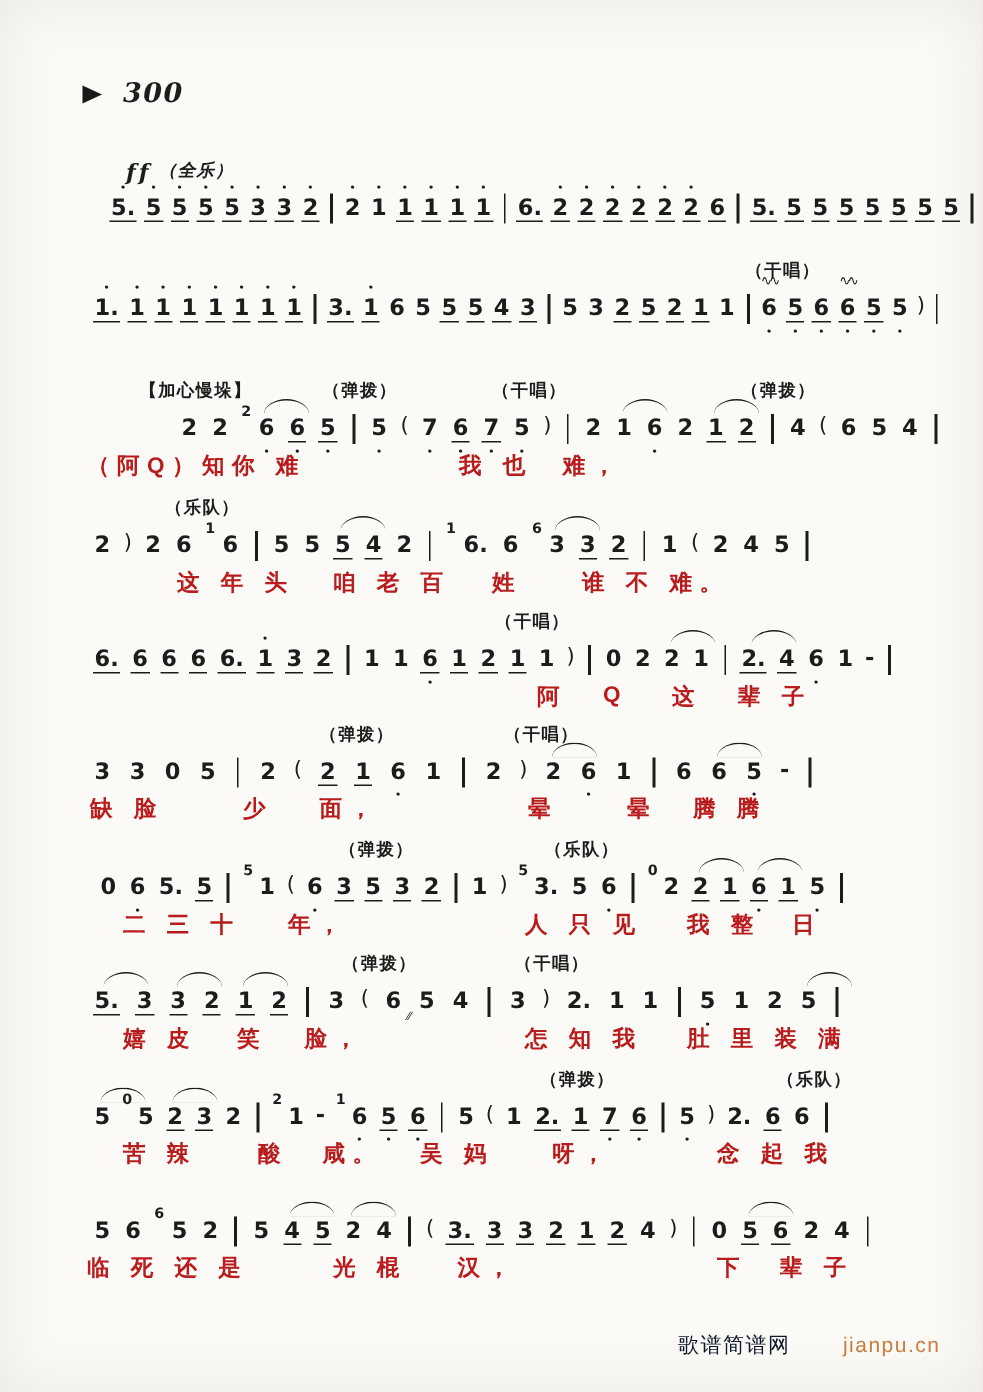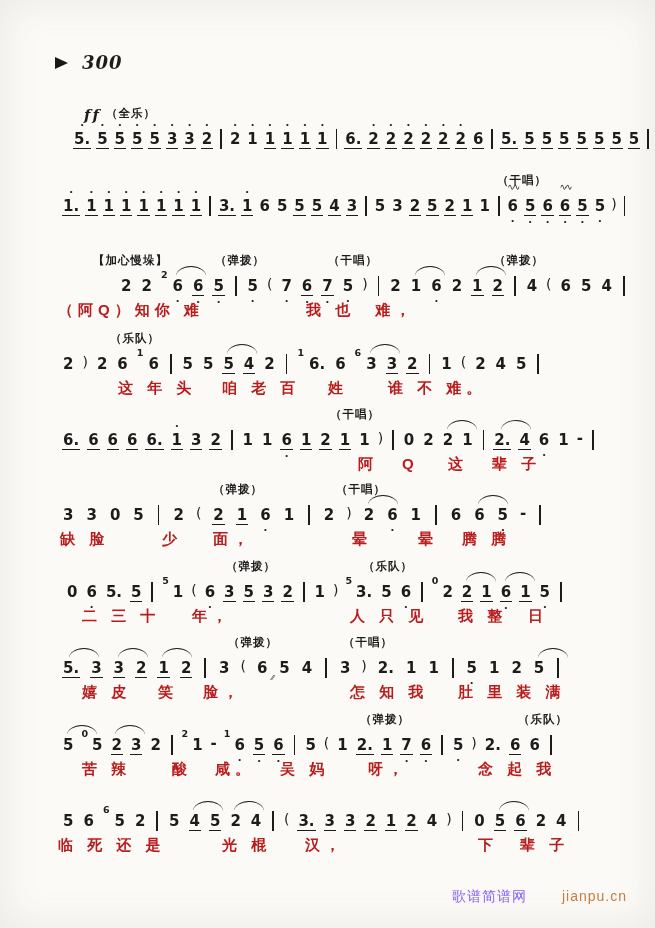--- a/index.html
+++ b/index.html
@@ -24,36 +24,36 @@
         border-top:1.6px solid #1c1c1c;border-radius:50% 50% 0 0/100% 100% 0 0;}
   .trill{position:absolute;top:-1px;left:50%;transform:translateX(-50%);font-size:9px;line-height:9px;letter-spacing:-2px;}
   .trem{position:absolute;bottom:6px;right:-6px;font-size:8px;line-height:8px;}
   .bar{display:inline-block;width:1.7px;height:20px;background:#1c1c1c;margin:12px 2px 0 2px;}
   .paren{display:inline-block;font:400 14px "DejaVu Sans",sans-serif;padding-top:12px;line-height:16px;}
   .dash{display:inline-block;font:700 15px "DejaVu Sans",sans-serif;padding-top:13px;line-height:15px;}
   .grace{display:inline-block;font:700 9.5px "DejaVu Sans",sans-serif;padding-top:6px;line-height:10px;margin-right:-4px;}
   .lyric{position:absolute;font:600 15px "Liberation Sans",sans-serif;color:#b91c1c;letter-spacing:5px;white-space:pre;}
   
   #watermark{position:absolute;right:28px;bottom:22px;font:400 14px "Liberation Sans",sans-serif;letter-spacing:1px;}
-  #wm-name{color:#8b5cf6;}
+  #wm-name{color:#0f172a;}
   #wm-url{color:#c97c3c;margin-left:30px;}
 </style>
 </head>
 <body>
 
 <div id="page">
   <div id="pagehead">
     <span id="marker"></span>
     <span id="pageno">300</span>
   </div>
 
   <div id="score">
       <div>
         <span class="slabel dyn" style="left: 84px; top: 94px;">ff</span>
-        <span class="slabel" style="left: 106px; top: 94px;">（全乐）</span>
+        <span class="slabel" style="left: 106px; top: 94px; font-style: italic;">（全乐）</span>
         <span class="notes" style="left: 73px; top: 105px; gap: 5px;">
           <span class="tk"><span class="dota">•</span><span class="num u1">5.</span></span>
           <span class="tk"><span class="dota">•</span><span class="num u1">5</span></span>
           <span class="tk"><span class="dota">•</span><span class="num u1">5</span></span>
           <span class="tk"><span class="dota">•</span><span class="num u1">5</span></span>
           <span class="tk"><span class="dota">•</span><span class="num u1">5</span></span>
           <span class="tk"><span class="dota">•</span><span class="num u1">3</span></span>
           <span class="tk"><span class="dota">•</span><span class="num u1">3</span></span>
           <span class="tk"><span class="dota">•</span><span class="num u1">2</span></span>
           <span class="bar"></span>

